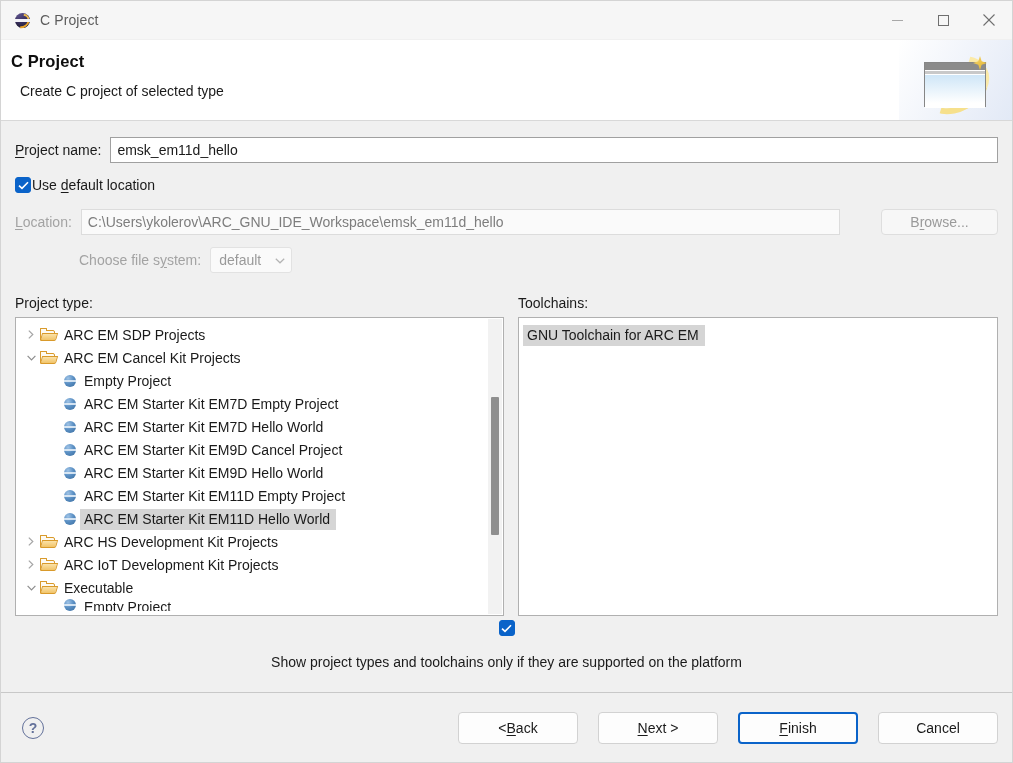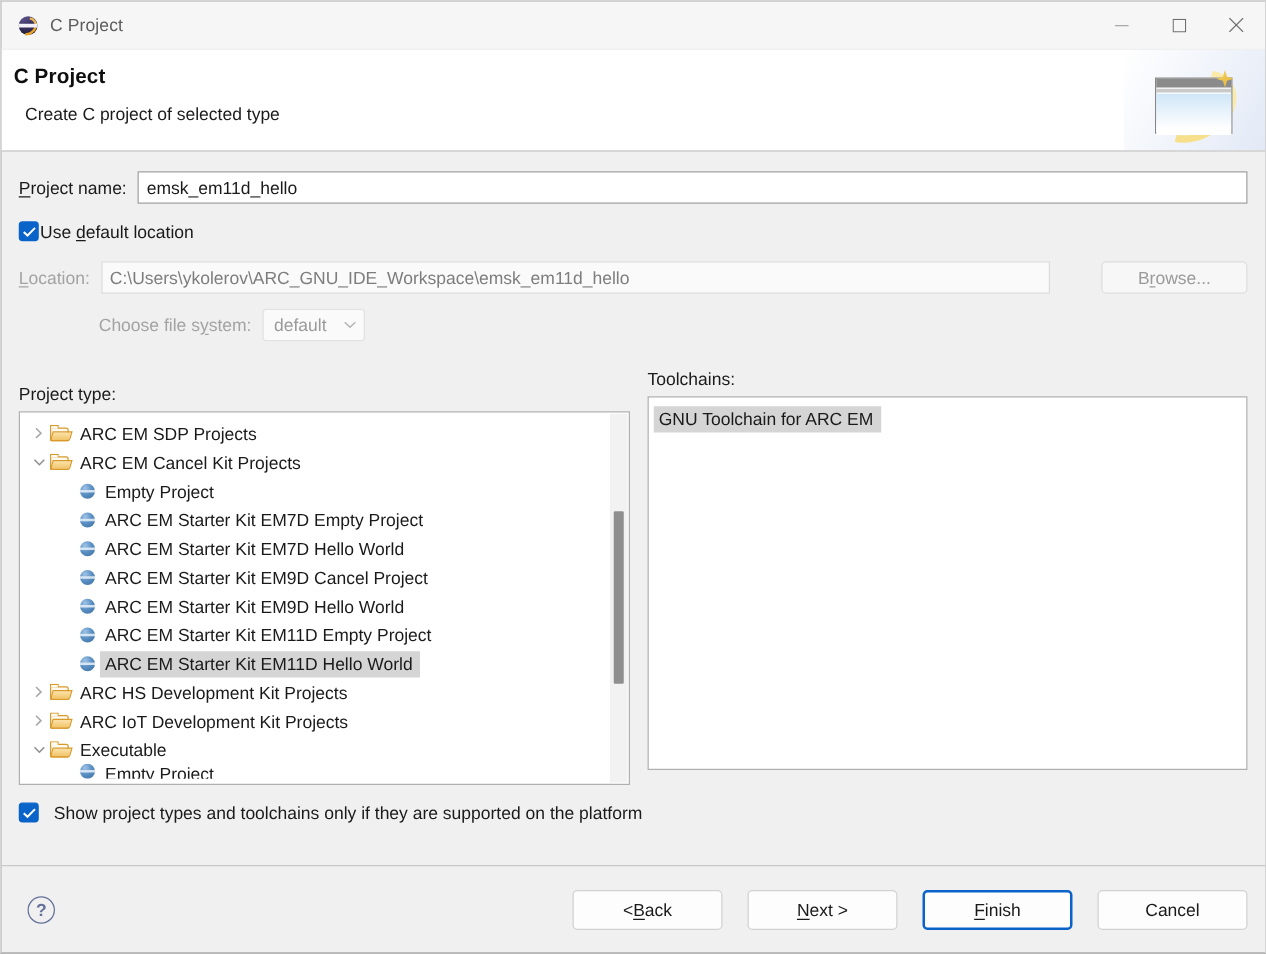--- a/index.html
+++ b/index.html
@@ -10,21 +10,21 @@
     overflow: hidden;
     font-family: "Liberation Sans", sans-serif;
     font-size: 14px;
     color: #1a1a1a;
     background: #ffffff;
   }
 
   .window {
     position: relative;
     width: 1013px; height: 763px;
-    background: #404040;
+    background: #bef264;
     border: 1px solid #d4d4d4;
     display: flex;
     flex-direction: column;
   }
 
   
   .titlebar {
     height: 39px;
     background: #f6f6f6;
     display: flex;
@@ -250,21 +250,21 @@
 
   .fs-row { margin-top: 12px; padding-left: 64px; }
 
   
   .panels {
     display: flex;
     margin-top: 22px;
     gap: 14px;
   }
   .panel { display: flex; flex-direction: column; }
-  .panel.left { width: 489px; margin-top: 12px; }
+  .panel.left { width: 489px; }
   .panel.right { flex: 1 1 auto; }
   .panel-label {
     font-size: 14px;
     color: #1a1a1a;
     margin-bottom: 6px;
   }
   .panel-box {
     height: 299px;
     background: #ffffff;
     border: 1px solid #b0b0b0;
@@ -373,21 +373,21 @@
 
   .tc-list { padding-top: 5px; }
   .tc-row {
     height: 23px;
     display: flex;
     align-items: center;
     font-size: 14px;
     padding-left: 8px;
   }
 
-  .bottom-cb { margin-top: 14px; gap: 12px; }
+  .bottom-cb { margin-top: 4px; gap: 18px; flex-direction: column; }
 
   
   .footer {
     flex: 0 0 auto;
     height: 70px;
     border-top: 1px solid #c8c8c8;
     background: #f0f0f0;
     display: flex;
     align-items: center;
     padding: 0 14px;

